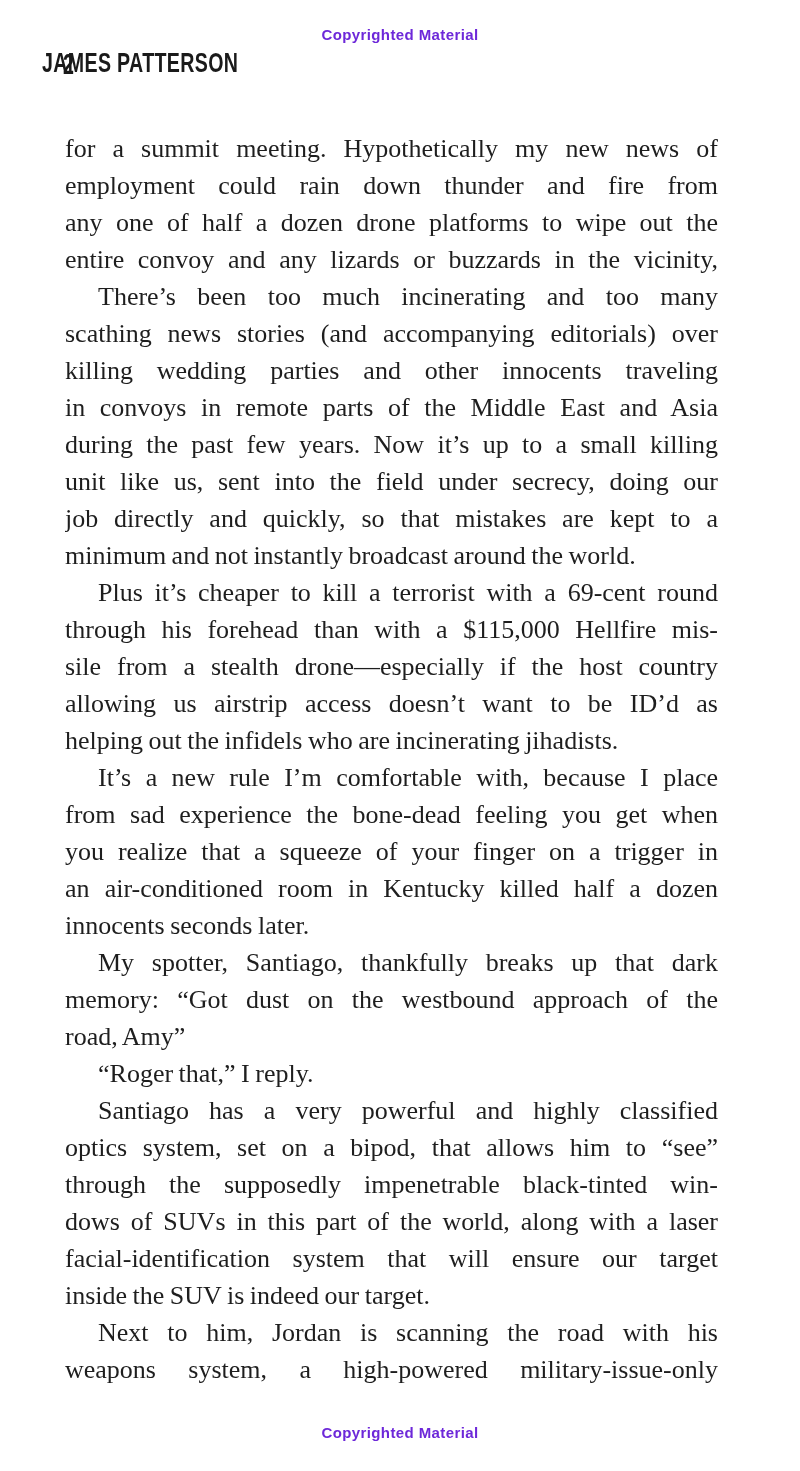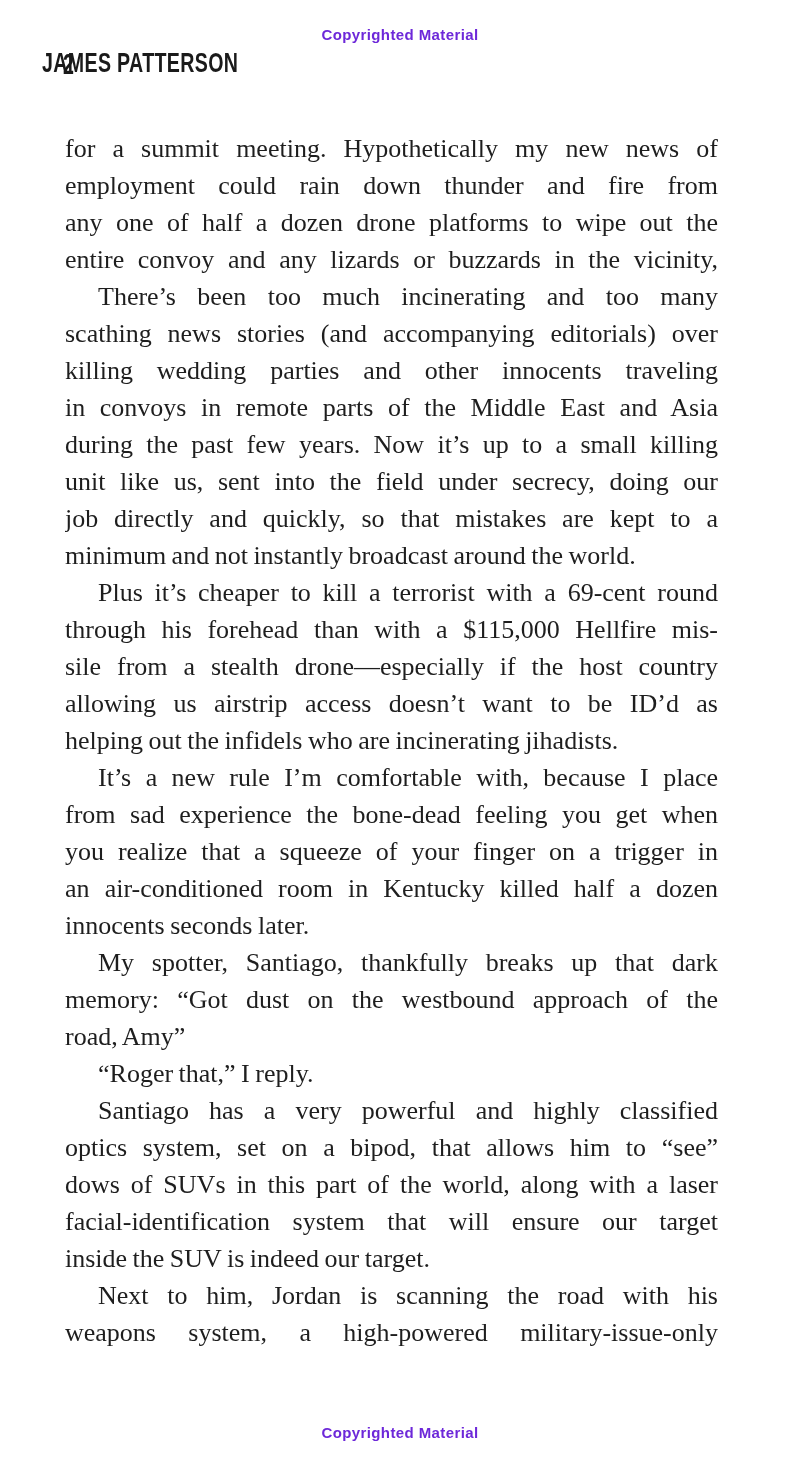--- a/index.html
+++ b/index.html
@@ -115,20 +115,21 @@
       <div class="line">from sad experience the bone-dead feeling you get when</div>
       <div class="line">you realize that a squeeze of your finger on a trigger in</div>
       <div class="line">an air-conditioned room in Kentucky killed half a dozen</div>
       <div class="line last">innocents seconds later.</div>
       <div class="line indent">My spotter, Santiago, thankfully breaks up that dark</div>
       <div class="line">memory: “Got dust on the westbound approach of the</div>
       <div class="line last">road, Amy”</div>
       <div class="line indent last">“Roger that,” I reply.</div>
       <div class="line indent">Santiago has a very powerful and highly classified</div>
       <div class="line">optics system, set on a bipod, that allows him to “see”</div>
+      <div class="line">through the supposedly impenetrable black-tinted win-</div>
       <div class="line">dows of SUVs in this part of the world, along with a laser</div>
       <div class="line">facial-identification system that will ensure our target</div>
       <div class="line last">inside the SUV is indeed our target.</div>
       <div class="line indent">Next to him, Jordan is scanning the road with his</div>
       <div class="line">weapons system, a high-powered military-issue-only</div>
     </div>
 
   <div class="copyright bottom">Copyrighted Material</div>
 </div>
 

